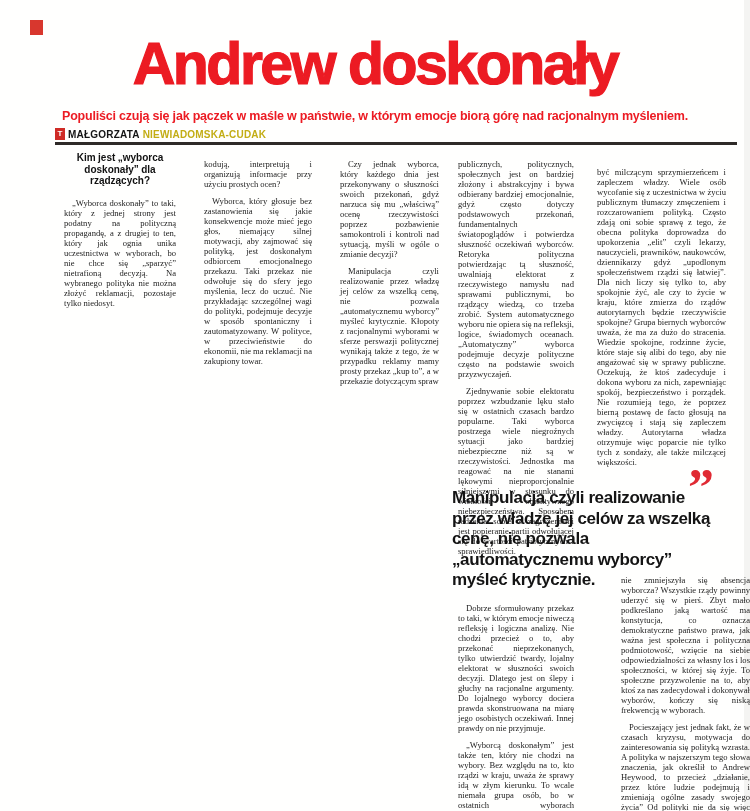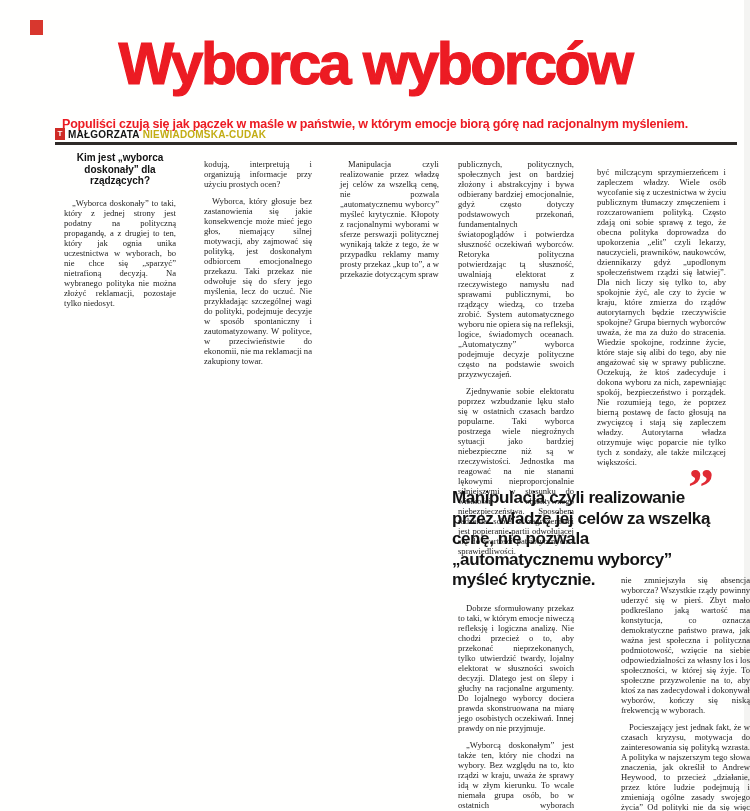--- a/index.html
+++ b/index.html
@@ -10,21 +10,21 @@
   }
   .edge-right{position:absolute;right:0;top:0;width:6px;height:811px;background:#f4f4f2;}
   .corner-mark{position:absolute;left:30px;top:20px;width:13px;height:15px;background:#d8372e;}
   .title{
     position:absolute;left:0;right:0;top:34px;margin:0;text-align:center;
     font-family:"Liberation Sans", sans-serif;font-weight:bold;font-size:59px;
     letter-spacing:-2.5px;color:#ec1b23;line-height:1.05;
     -webkit-text-stroke:1.2px #ec1b23;
   }
   .standfirst{
-    position:absolute;left:0;right:0;top:109px;margin:8px;text-align:center;
+    position:absolute;left:0;right:0;top:109px;margin:0;text-align:center;
     font-family:"Liberation Sans", sans-serif;font-weight:bold;font-size:12.5px;
     color:#ec1b23;letter-spacing:-0.2px;
   }
   .byline{
     position:absolute;left:55px;top:128px;display:flex;align-items:center;gap:3px;
     font-family:"Liberation Sans", sans-serif;font-weight:bold;font-size:10px;letter-spacing:0.2px;
   }
   .badge{
     width:10px;height:12px;background:#cf2b26;color:#fff;display:inline-flex;
     align-items:center;justify-content:center;font-size:8px;line-height:1;
@@ -64,41 +64,42 @@
   }
   .endmark{color:#cf1f26;font-size:8px;}
 </style>
 </head>
 <body>
 
 <div class="page">
   <div class="edge-right"></div>
   <div class="corner-mark"></div>
 
-  <h1 class="title">Wyborca wyborców</h1>
+  <h1 class="title">Andrew doskonały</h1>
   <p class="standfirst">Populiści czują się jak pączek w maśle w państwie, w którym emocje biorą górę nad racjonalnym myśleniem.</p>
 
   <div class="byline">
     <span class="badge">T</span>
     <span class="first">MAŁGORZATA</span>
     <span class="last">NIEWIADOMSKA-CUDAK</span>
   </div>
   <div class="rule"></div>
 
   <div class="col" id="col1">
     <h2 class="kicker">Kim jest „wyborca doskonały” dla rządzących?</h2>
     <p>„Wyborca doskonały” to taki, który z jednej strony jest podatny na polityczną propagandę, a z drugiej to ten, który jak ognia unika uczestnictwa w wyborach, bo nie chce się „sparzyć” nietrafioną decyzją. Na wybranego polityka nie można złożyć reklamacji, pozostaje tylko niedosyt.</p>
   </div>
 
   <div class="col" id="col2">
     <p class="cont">kodują, interpretują i organizują informacje przy użyciu prostych ocen?</p>
     <p>Wyborca, który głosuje bez zastanowienia się jakie konsekwencje może mieć jego głos, niemający silnej motywacji, aby zajmować się polityką, jest doskonałym odbiorcem emocjonalnego przekazu. Taki przekaz nie odwołuje się do sfery jego myślenia, lecz do uczuć. Nie przykładając szczególnej wagi do polityki, podejmuje decyzje w sposób spontaniczny i zautomatyzowany. W polityce, w przeciwieństwie do ekonomii, nie ma reklamacji na zakupiony towar.</p>
   </div>
 
   <div class="col" id="col3">
+    <p>Czy jednak wyborca, który każdego dnia jest przekonywany o słuszności swoich przekonań, gdyż narzuca się mu „właściwą” ocenę rzeczywistości poprzez pozbawienie samokontroli i kontroli nad sytuacją, myśli w ogóle o zmianie decyzji?</p>
     <p>Manipulacja czyli realizowanie przez władzę jej celów za wszelką cenę, nie pozwala „automatycznemu wyborcy” myśleć krytycznie. Kłopoty z racjonalnymi wyborami w sferze perswazji politycznej wynikają także z tego, że w przypadku reklamy mamy prosty przekaz „kup to”, a w przekazie dotyczącym spraw</p>
   </div>
 
   <div class="col" id="col4">
     <p class="cont">publicznych, politycznych, społecznych jest on bardziej złożony i abstrakcyjny i bywa odbierany bardziej emocjonalnie, gdyż często dotyczy podstawowych przekonań, fundamentalnych światopoglądów i potwierdza słuszność oczekiwań wyborców. Retoryka polityczna potwierdzając tą słuszność, uwalniają elektorat z rzeczywistego namysłu nad sprawami publicznymi, bo rządzący wiedzą, co trzeba zrobić. System automatycznego wyboru nie opiera się na refleksji, logice, świadomych oceanach. „Automatyczny” wyborca podejmuje decyzje polityczne często na podstawie swoich przyzwyczajeń.</p>
     <p>Zjednywanie sobie elektoratu poprzez wzbudzanie lęku stało się w ostatnich czasach bardzo popularne. Taki wyborca postrzega wiele niegroźnych sytuacji jako bardziej niebezpieczne niż są w rzeczywistości. Jednostka ma reagować na nie stanami lękowymi nieproporcjonalnie silniejszymi w stosunku do wielkości obiektywnego niebezpieczeństwa. Sposobem radzenia sobie z zagrożeniami jest popieranie partii odwołującej się do wartości patriotycznych i sprawiedliwości.</p>
   </div>
 
   <div class="col" id="col5">
     <p class="cont">być milczącym sprzymierzeńcem i zapleczem władzy. Wiele osób wycofanie się z uczestnictwa w życiu publicznym tłumaczy zmęczeniem i rozczarowaniem polityką. Często zdają oni sobie sprawę z tego, że obecna polityka doprowadza do upokorzenia „elit” czyli lekarzy, nauczycieli, prawników, naukowców, dziennikarzy gdyż „upodlonym społeczeństwem rządzi się łatwiej”. Dla nich liczy się tylko to, aby spokojnie żyć, ale czy to życie w kraju, które zmierza do rządów autorytarnych będzie rzeczywiście spokojne? Grupa biernych wyborców uważa, że ma za dużo do stracenia. Wiedzie spokojne, rodzinne życie, które staje się alibi do tego, aby nie angażować się w sprawy publiczne. Oczekują, że ktoś zadecyduje i dokona wyboru za nich, zapewniając spokój, bezpieczeństwo i porządek. Nie rozumieją tego, że poprzez bierną postawę de facto głosują na zwycięzcę i stają się zapleczem władzy. Autorytarna władza otrzymuje więc poparcie nie tylko tych z sondaży, ale także milczącej większości.</p>

